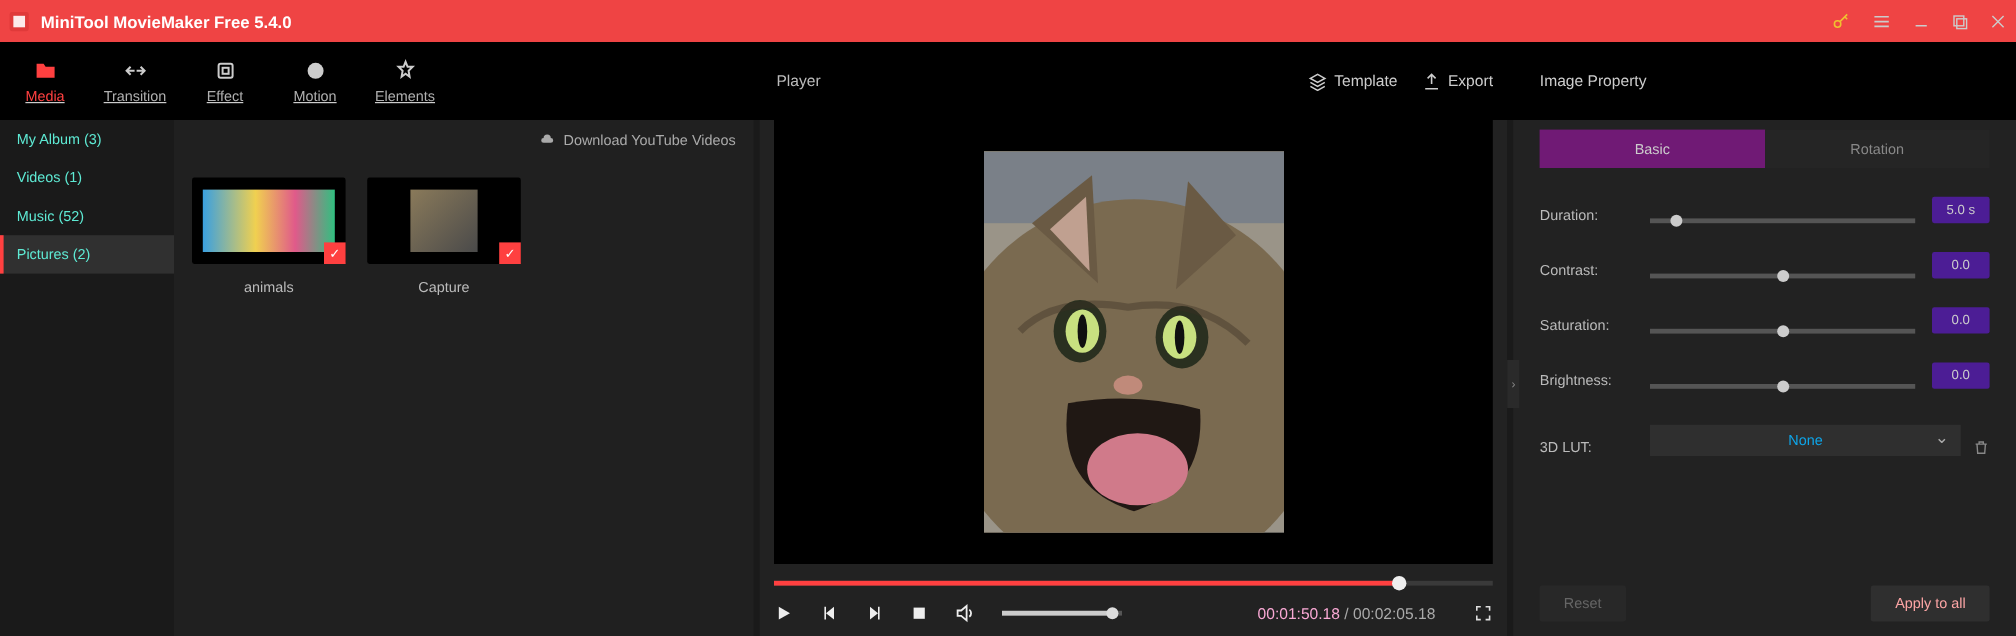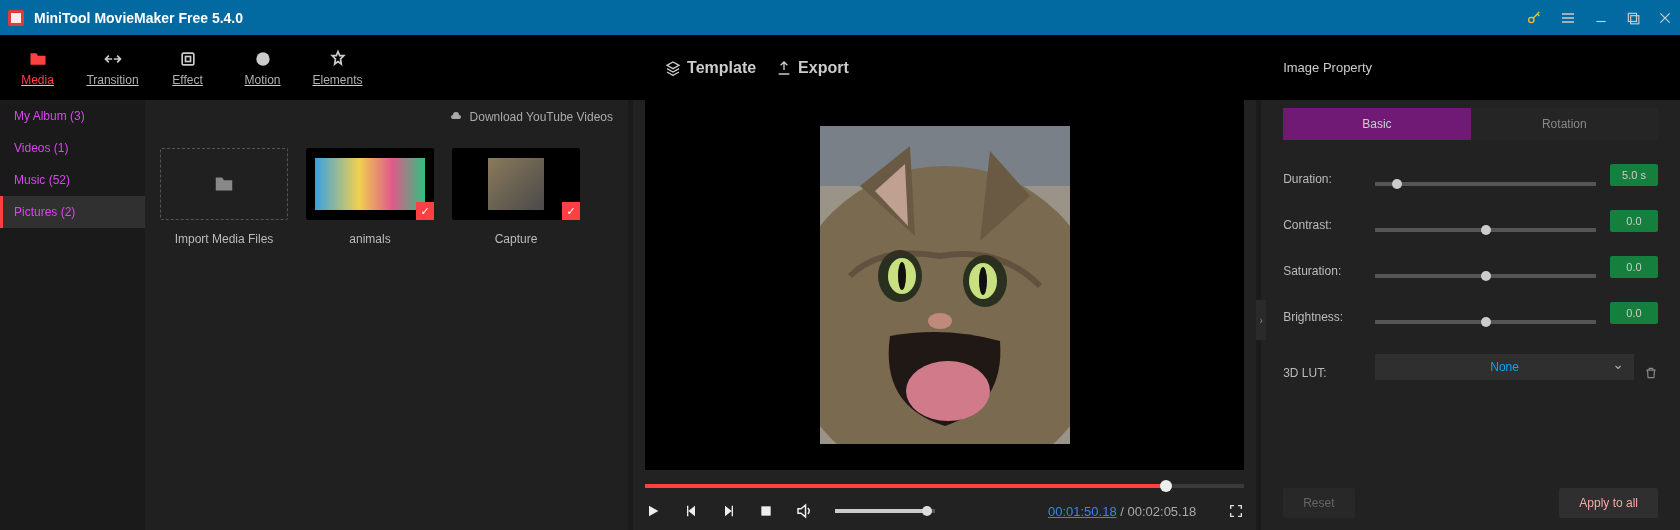--- a/index.html
+++ b/index.html
@@ -1,75 +1,75 @@
 <!DOCTYPE html>
 <html><head>
 <meta charset="utf-8">
 <style>
   * { box-sizing: border-box; margin: 0; padding: 0; font-family: "Segoe UI", Arial, sans-serif; }
   body { background: #1a1a1a; color: #ccc; width: 1680px; height: 530px; overflow: hidden; font-size: 13px; }
   
-  .titlebar { height: 35px; background: #0369a1; display: flex; align-items: center; padding: 0 8px; }
+  .titlebar { height: 35px; background: #ef4444; display: flex; align-items: center; padding: 0 8px; }
   .logo { width: 16px; height: 16px; background: #e03a3a; border-radius: 2px; display: flex; align-items: center; justify-content: center; margin-right: 10px; }
   .title { color: #fff; font-weight: bold; font-size: 14px; flex: 1; }
   .titlebar-icons { display: flex; gap: 18px; align-items: center; }
   .titlebar-icons span { color: #ccc; cursor: pointer; }
   .key-icon { color: #f0c030 !important; }
   
   .top-tabs { height: 65px; background: #000000; display: flex; text-decoration: underline; }
   .top-tab { width: 75px; display: flex; flex-direction: column; align-items: center; justify-content: center; color: #b0b0b0; cursor: pointer; font-size: 12px; gap: 4px; }
   .top-tab.active { color: #ff4040; }
   .top-tab .ico { font-size: 20px; }
   
   .main { display: flex; height: 430px; }
   
   .left-panel { width: 630px; display: flex; background: #202020; }
   .sidebar { width: 145px; background: #1a1a1a; }
-  .sidebar-item { height: 32px; display: flex; align-items: center; padding-left: 14px; font-size: 12px; color: #d946ef; cursor: pointer; }
+  .sidebar-item { height: 32px; display: flex; align-items: center; padding-left: 14px; font-size: 12px; color: #5eead4; cursor: pointer; }
   .sidebar-item.active { background: #303030; border-left: 3px solid #ff4040; padding-left: 11px; }
   .media-area { flex: 1; padding: 10px 15px; }
   .media-header { height: 20px; display: flex; justify-content: flex-end; align-items: flex-start; color: #aaa; font-size: 12px; gap: 6px; cursor: pointer; }
   .media-grid { display: flex; gap: 18px; margin-top: 18px; }
   .media-item { width: 128px; display: flex; flex-direction: column; align-items: center; gap: 12px; }
   .thumb { width: 128px; height: 72px; border-radius: 2px; position: relative; display: flex; align-items: center; justify-content: center; }
   .thumb.import { border: 1px dashed #555; }
   .thumb-inner { width: 110px; height: 52px; background: #333; display: block; }
   .thumb .check { position: absolute; bottom: 0; right: 0; width: 18px; height: 18px; background: #ff4040; display: flex; align-items: center; justify-content: center; color: #fff; font-size: 11px; }
   .media-label { color: #bbb; font-size: 12px; }
   
   .player-panel { width: 625px; margin-left: 5px; background: #222; display: flex; flex-direction: column; padding: 0 12px 10px 12px; }
   .player-header { height: 65px; display: flex; align-items: center; margin-top: -65px; }
   .player-title { flex: 1; color: #bbb; font-size: 13px; padding-left: 2px; }
-  .player-header .hdr-btn { display: flex; align-items: center; gap: 6px; color: #ccc; cursor: pointer; margin-left: 20px; font-size: 16px; font-weight: bold; }
+  .player-header .hdr-btn { display: flex; align-items: center; gap: 6px; color: #ccc; cursor: pointer; margin-left: 20px; font-size: 13px; }
   .video-area { flex: 1; background: #000; position: relative; display: flex; align-items: center; justify-content: center; }
   .video-frame { width: 250px; height: 318px; background: linear-gradient(135deg, #8a7a5a 0%, #6a5a4a 40%, #4a4a4a 100%); position: relative; overflow: hidden; }
   .cat-face { position:absolute; inset:0; }
   .progress { height: 4px; background: #3a3a3a; margin-top: 14px; position: relative; }
   .progress-fill { height: 100%; width: 87%; background: #ff4040; }
   .progress-knob { width: 12px; height: 12px; background: #eee; border-radius: 50%; position: absolute; top: -4px; left: 87%; margin-left: -6px; }
   .controls { display: flex; align-items: center; margin-top: 14px; gap: 22px; }
   .controls .ctrl { color: #eee; cursor: pointer; font-size: 16px; }
   .vol-bar { width: 100px; height: 4px; background: #555; position: relative; }
   .vol-fill { width: 92%; height: 100%; background: #ccc; }
   .vol-knob { width: 10px; height: 10px; border-radius: 50%; background: #ddd; position: absolute; top: -3px; left: 92%; margin-left: -5px; }
   .time { margin-left: auto; font-size: 13px; }
-  .time-cur { color: #3b82f6; text-decoration: underline; }
+  .time-cur { color: #f9a8d4; }
   .time-sep, .time-tot { color: #aaa; }
   .fullscreen { color: #ddd; cursor: pointer; font-size: 16px; margin-left: 10px; }
   
   .right-panel { width: 420px; margin-left: 5px; background: #222; padding: 0 22px 12px 22px; display: flex; flex-direction: column; position: relative; }
   .right-header { height: 65px; display: flex; align-items: center; margin-top: -65px; color: #ccc; font-size: 13px; }
   .tabs-br { display: flex; margin-top: 8px; }
   .tab-br { flex: 1; height: 32px; background: #701a75; display: flex; align-items: center; justify-content: center; color: #ccc; cursor: pointer; font-size: 12px; }
   .tab-br.inactive { background: #252525; color: #888; }
   .prop-row { display: flex; align-items: flex-end; margin-top: 24px; }
   .prop-label { width: 78px; color: #bbb; font-size: 12px; }
   .prop-slider { flex: 1; height: 4px; background: #555; position: relative; margin: 0 14px; }
   .prop-knob { width: 10px; height: 10px; background: #ccc; border-radius: 50%; position: absolute; top: -3px; left: var(--pos); margin-left: -5px; }
-  .prop-val { width: 48px; height: 22px; background: #15803d; color: #ccc; font-size: 11px; display: flex; align-items: center; justify-content: center; border-radius: 2px; }
+  .prop-val { width: 48px; height: 22px; background: #4c1d95; color: #ccc; font-size: 11px; display: flex; align-items: center; justify-content: center; border-radius: 2px; }
   .lut-select { flex: 1; height: 26px; background: #2f2f2f; display: flex; align-items: center; justify-content: center; color: #0ea5e9; font-size: 12px; margin: 0 10px 0 14px; position: relative; }
   .lut-select::after { content: "⌄"; position: absolute; right: 10px; color: #aaa; font-size: 14px; top: 2px; }
   .trash { color: #888; cursor: pointer; font-size: 14px; }
   .footer-btns { margin-top: auto; display: flex; justify-content: space-between; gap: 14px; padding-top: 10px; }
   .fbtn { height: 30px; padding: 0 20px; background: #2f2f2f; color: #fca5a5; font-size: 12px; display: flex; align-items: center; border-radius: 2px; cursor: pointer; }
   .fbtn.disabled { color: #666; background: #282828; }
   .expand-handle { position: absolute; left: -5px; top: 200px; width: 10px; height: 40px; background: #2a2a2a; color: #888; display: flex; align-items: center; justify-content: center; font-size: 10px; cursor: pointer; }
   
   svg { display: block; }
 </style>
@@ -181,49 +181,40 @@
       <div class="media-header">
         <span>
           <svg width="16" height="12" viewBox="0 0 24 24" fill="#aaa">
               <path d="M6 18h12a4 4 0 000-8 6 6 0 00-12 0 4 4 0 000 8z"></path>
             </svg>
         </span>
         <span>Download YouTube Videos</span>
       </div>
       <div class="media-grid">
         <div class="media-item">
-          <div class="thumb import">
-            <span>
-              <svg width="26" height="22" viewBox="0 0 24 24" fill="#888">
-                  <path d="M3 5h7l2 3h9v11H3z"></path>
-                </svg>
-            </span>
-          </div>
-          <span class="media-label">Import Media Files</span>
-        </div>
-        <div class="media-item">
           <div class="thumb" style="background:#000">
             <div class="thumb-inner" style="background:linear-gradient(90deg,#3aa0e0 0%,#f0d050 40%,#e05a8a 70%,#30c080 100%)"></div>
             <span class="check">✓</span>
           </div>
           <span class="media-label">animals</span>
         </div>
         <div class="media-item">
           <div class="thumb" style="background:#000">
             <div class="thumb-inner" style="width:56px;background:linear-gradient(135deg,#8a7a5a,#4a4a4a)"></div>
             <span class="check">✓</span>
           </div>
           <span class="media-label">Capture</span>
         </div>
       </div>
     </div>
   </div>
 
   <div class="player-panel">
     <div class="player-header">
+      <div class="player-title">Player</div>
       <div class="hdr-btn">
         <span>
           <svg width="16" height="16" viewBox="0 0 24 24" fill="none" stroke="#ccc" stroke-width="2">
               <path d="M12 3l9 5-9 5-9-5 9-5zM3 13l9 5 9-5M3 18l9 5 9-5"></path>
             </svg>
         </span>
         <span>Template</span>
       </div>
       <div class="hdr-btn">
         <span>

